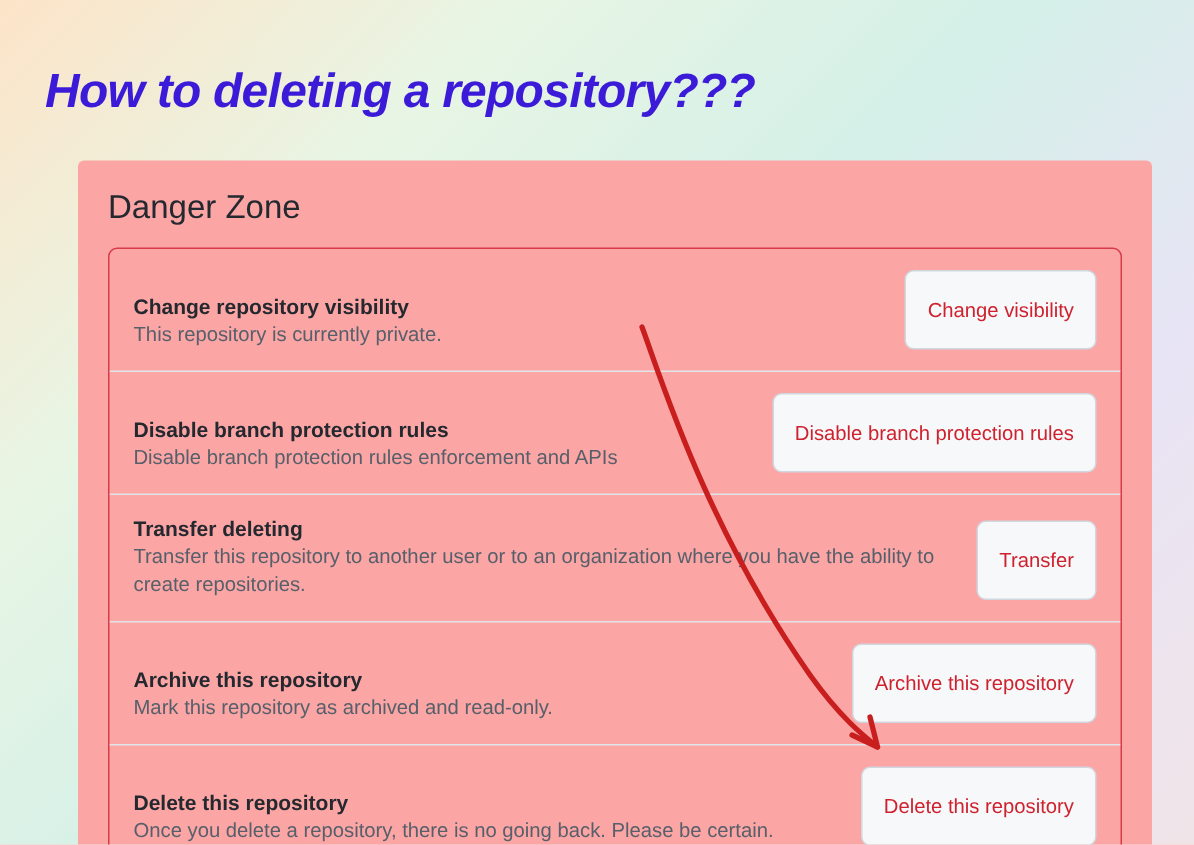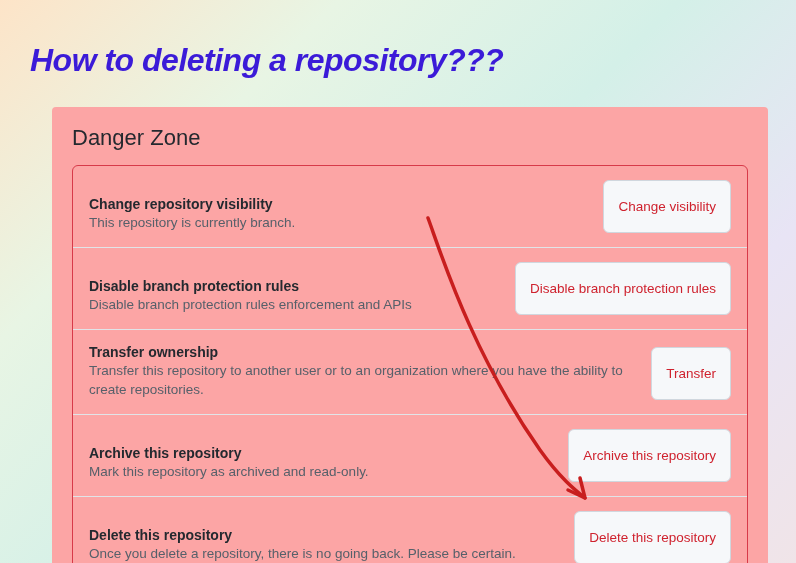--- a/index.html
+++ b/index.html
@@ -90,36 +90,36 @@
 
 <div class="headline">How to deleting a repository???</div>
 
 <div class="panel">
   <h2 class="panel-title">Danger Zone</h2>
   <div class="danger-list">
 
     <div class="danger-item">
       <div class="item-text">
         <div class="item-title">Change repository visibility</div>
-        <div class="item-desc">This repository is currently branch.</div>
+        <div class="item-desc">This repository is currently private.</div>
       </div>
       <button class="danger-btn">Change visibility</button>
     </div>
 
     <div class="danger-item">
       <div class="item-text">
         <div class="item-title">Disable branch protection rules</div>
         <div class="item-desc">Disable branch protection rules enforcement and APIs</div>
       </div>
       <button class="danger-btn">Disable branch protection rules</button>
     </div>
 
     <div class="danger-item">
       <div class="item-text">
-        <div class="item-title">Transfer ownership</div>
+        <div class="item-title">Transfer deleting</div>
         <div class="item-desc">Transfer this repository to another user or to an organization where you have the ability to create repositories.</div>
       </div>
       <button class="danger-btn">Transfer</button>
     </div>
 
     <div class="danger-item">
       <div class="item-text">
         <div class="item-title">Archive this repository</div>
         <div class="item-desc">Mark this repository as archived and read-only.</div>
       </div>

